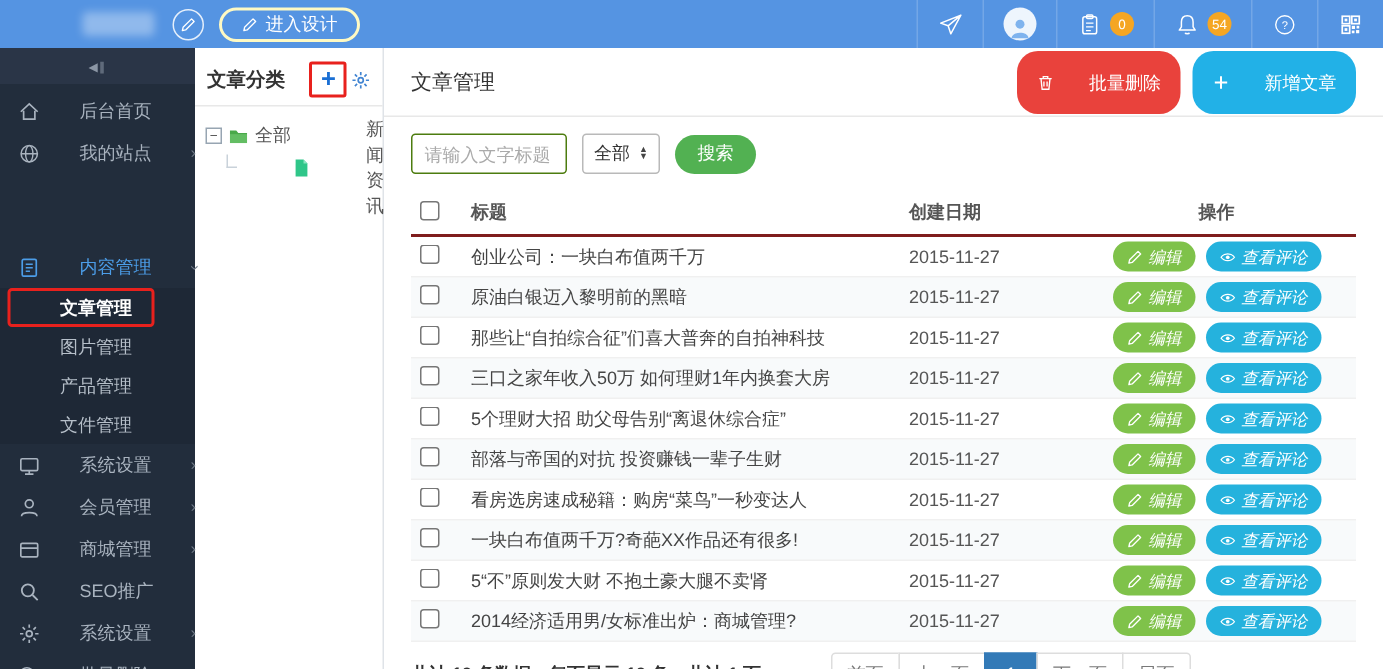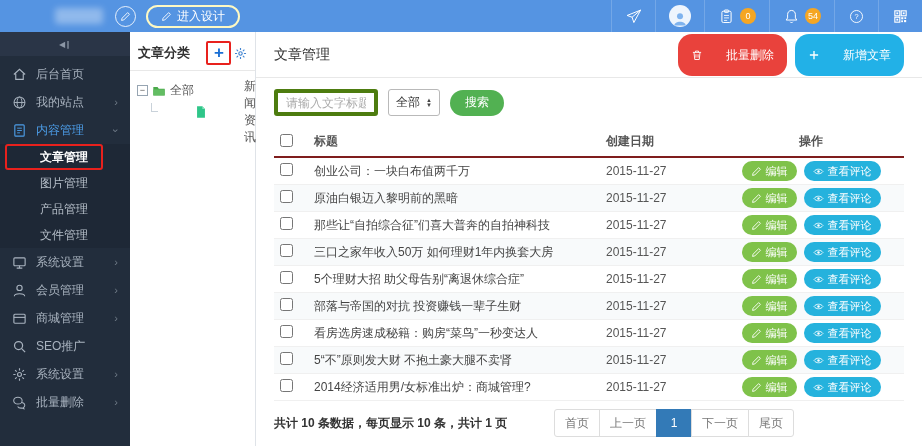--- a/index.html
+++ b/index.html
@@ -27,29 +27,29 @@
     line-height:16px; text-align:center; border-radius:8px; margin-left:5px; padding:0 3px; }
 
   
   .app { display:flex; height:414px; }
 
   
   .sidebar { width:130px; flex-shrink:0; background:var(--sidebar); color:#a9b3bf; font-size:12px; }
   .side-head { height:24px; background:#2a3547; color:#8b96a5; font-size:8px;
     display:flex; align-items:center; justify-content:center; letter-spacing:1px; cursor:pointer; }
   .side-menu { padding-top:4px; }
-  .side-item { height:28px; display:flex; align-items:center; padding:0 12px; gap:9px;
+  .side-item { height:28px; display:flex; align-items:center; padding:0 12px; gap:26px;
     position:relative; cursor:pointer; }
   .side-item .icn { width:15px; height:15px; display:flex; }
   .side-item .icn svg { width:15px; height:15px; }
   .side-item .lbl { white-space:nowrap; }
   .side-item .chev { margin-left:auto; font-size:11px; color:#6f7a87; line-height:1; }
   .side-item .chev.down { transform:rotate(90deg); }
   .side-item.sub { height:26px; padding-left:40px; background:#1e2836; color:#b6bfc9; }
-  .side-item.active-parent { color:var(--active_item); }
+  .side-item.active-parent { color:var(--active_item);margin-top:48px; }
   .side-item.current { color:#fff; font-weight:bold; }
   .side-ann { position:absolute; left:5px; right:27px; top:0; bottom:0;
     border:2px solid var(--annotation); border-radius:3px; pointer-events:none; }
 
   
   .catpanel { width:126px; flex-shrink:0; background:#fff; border-right:1px solid #dfe3e8; font-size:12px; }
   .cat-head { display:flex; align-items:center; padding:12px 8px 8px; border-bottom:1px solid #e8e8e8; }
   .cat-title { font-size:13px; font-weight:bold; color:#333; flex:1; }
   .plus-wrap { position:relative; padding:1px 5px; cursor:pointer; }
   .plus { color:var(--link); font-size:17px; font-weight:bold; line-height:14px; }
@@ -72,40 +72,40 @@
   .main-head { display:flex; align-items:center; height:26px; }
   .main-title { font-size:14px; color:#333; }
   .head-btns { margin-left:auto; display:flex; gap:8px; }
   .pill-btn { border:none; color:#fff; height:42px; border-radius:14px; padding:0 13px;
     font-size:12px; display:flex; align-items:center; gap:23px; cursor:pointer;justify-content:space-between; }
   .pill-btn svg { width:12px; height:12px; }
   .btn-danger { background:var(--danger); }
   .btn-add { background:var(--add); }
   .head-rule { border:none; border-top:1px solid #e8e8e8; margin:9px -18px 11px; }
   .search-row { display:flex; align-items:center; gap:10px; margin-bottom:11px; }
-  .search-input { width:104px; height:27px; border:4px solid #4d7c0f; border-radius:3px;
+  .search-input { width:104px; height:27px; border:1px solid #4d7c0f; border-radius:3px;
     padding:0 8px; font-size:12px; color:#333; }
   .search-input::placeholder { color:#aaa; }
   .filter-select { height:27px; min-width:52px; border:1px solid #b9b9b9; border-radius:3px;
     display:flex; align-items:center; padding:0 7px; gap:6px; color:#333; cursor:pointer; background:#fff; }
   .updown { display:flex; flex-direction:column; font-size:6px; line-height:5px; color:#444; }
   .btn-search { background:var(--search); border:none; color:#fff; height:26px; padding:0 15px;
     border-radius:13px; font-size:12px; cursor:pointer; }
 
   table { width:100%; border-collapse:collapse; }
   thead th { text-align:left; color:#555; font-weight:bold; font-size:12px;
     padding:6px 6px; border-bottom:2px solid #7f1d1d; }
   th.c-check, td.c-check { width:34px; }
   th.c-date, td.c-date { width:118px; }
   th.c-act, td.c-act { width:186px; text-align:center; }
   tbody td { padding:3px 6px; border-bottom:1px solid #f0f0f0; color:#555; font-size:12px; height:25px; }
   tbody tr:nth-child(even) { background:#f8fafb; }
   td.c-title { color:#444; }
   .row-btn { border:none; color:#fff; height:20px; border-radius:11px; padding:0 9px;
-    font-size:11px; display:inline-flex; align-items:center; gap:4px; cursor:pointer; vertical-align:middle; }
+    font-size:11px; display:inline-flex; align-items:center; gap:4px; cursor:pointer; vertical-align:middle;font-style:italic; }
   .row-btn svg { width:11px; height:11px; }
   .btn-edit { background:var(--edit); margin-right:7px; }
   .btn-view { background:var(--view); }
   input[type=checkbox] { width:13px; height:13px; cursor:pointer; }
 
   .table-footer { display:flex; align-items:center; margin-top:7px; height:30px; }
   .summary { font-weight:bold; color:#333; }
   .pagination { margin-left:auto; margin-right:110px; display:flex; }
   .page-btn { border:1px solid #ddd; background:#fff; color:#787878; height:28px; min-width:36px;
     padding:0 10px; font-size:12px; display:flex; align-items:center; justify-content:center;
@@ -486,20 +486,37 @@
               </button><button class="row-btn btn-view">
                 <svg viewBox="0 0 16 16">
                   <path d="M1.5 8 C4.5 3.6 11.5 3.6 14.5 8 C11.5 12.4 4.5 12.4 1.5 8 Z" fill="none" stroke="#fff" stroke-width="1.2"></path>
                   <circle cx="8" cy="8" r="1.8" fill="#fff"></circle>
                 </svg>
                 <span>查看评论</span>
               </button></td>
           </tr>
           <tr>
             <td class="c-check"><input type="checkbox" style=""></td>
+            <td class="c-title">一块白布值两千万?奇葩XX作品还有很多!</td>
+            <td class="c-date">2015-11-27</td>
+            <td class="c-act"><button class="row-btn btn-edit">
+                <svg viewBox="0 0 16 16">
+                  <path d="M11.2 2.3 L13.7 4.8 L5.5 13 L2.3 13.7 L3 10.5 Z" fill="none" stroke="#fff" stroke-width="1.3" stroke-linejoin="round"></path>
+                </svg>
+                <span>编辑</span>
+              </button><button class="row-btn btn-view">
+                <svg viewBox="0 0 16 16">
+                  <path d="M1.5 8 C4.5 3.6 11.5 3.6 14.5 8 C11.5 12.4 4.5 12.4 1.5 8 Z" fill="none" stroke="#fff" stroke-width="1.2"></path>
+                  <circle cx="8" cy="8" r="1.8" fill="#fff"></circle>
+                </svg>
+                <span>查看评论</span>
+              </button></td>
+          </tr>
+          <tr>
+            <td class="c-check"><input type="checkbox" style=""></td>
             <td class="c-title">5“不”原则发大财 不抱土豪大腿不卖肾</td>
             <td class="c-date">2015-11-27</td>
             <td class="c-act"><button class="row-btn btn-edit">
                 <svg viewBox="0 0 16 16">
                   <path d="M11.2 2.3 L13.7 4.8 L5.5 13 L2.3 13.7 L3 10.5 Z" fill="none" stroke="#fff" stroke-width="1.3" stroke-linejoin="round"></path>
                 </svg>
                 <span>编辑</span>
               </button><button class="row-btn btn-view">
                 <svg viewBox="0 0 16 16">
                   <path d="M1.5 8 C4.5 3.6 11.5 3.6 14.5 8 C11.5 12.4 4.5 12.4 1.5 8 Z" fill="none" stroke="#fff" stroke-width="1.2"></path>

